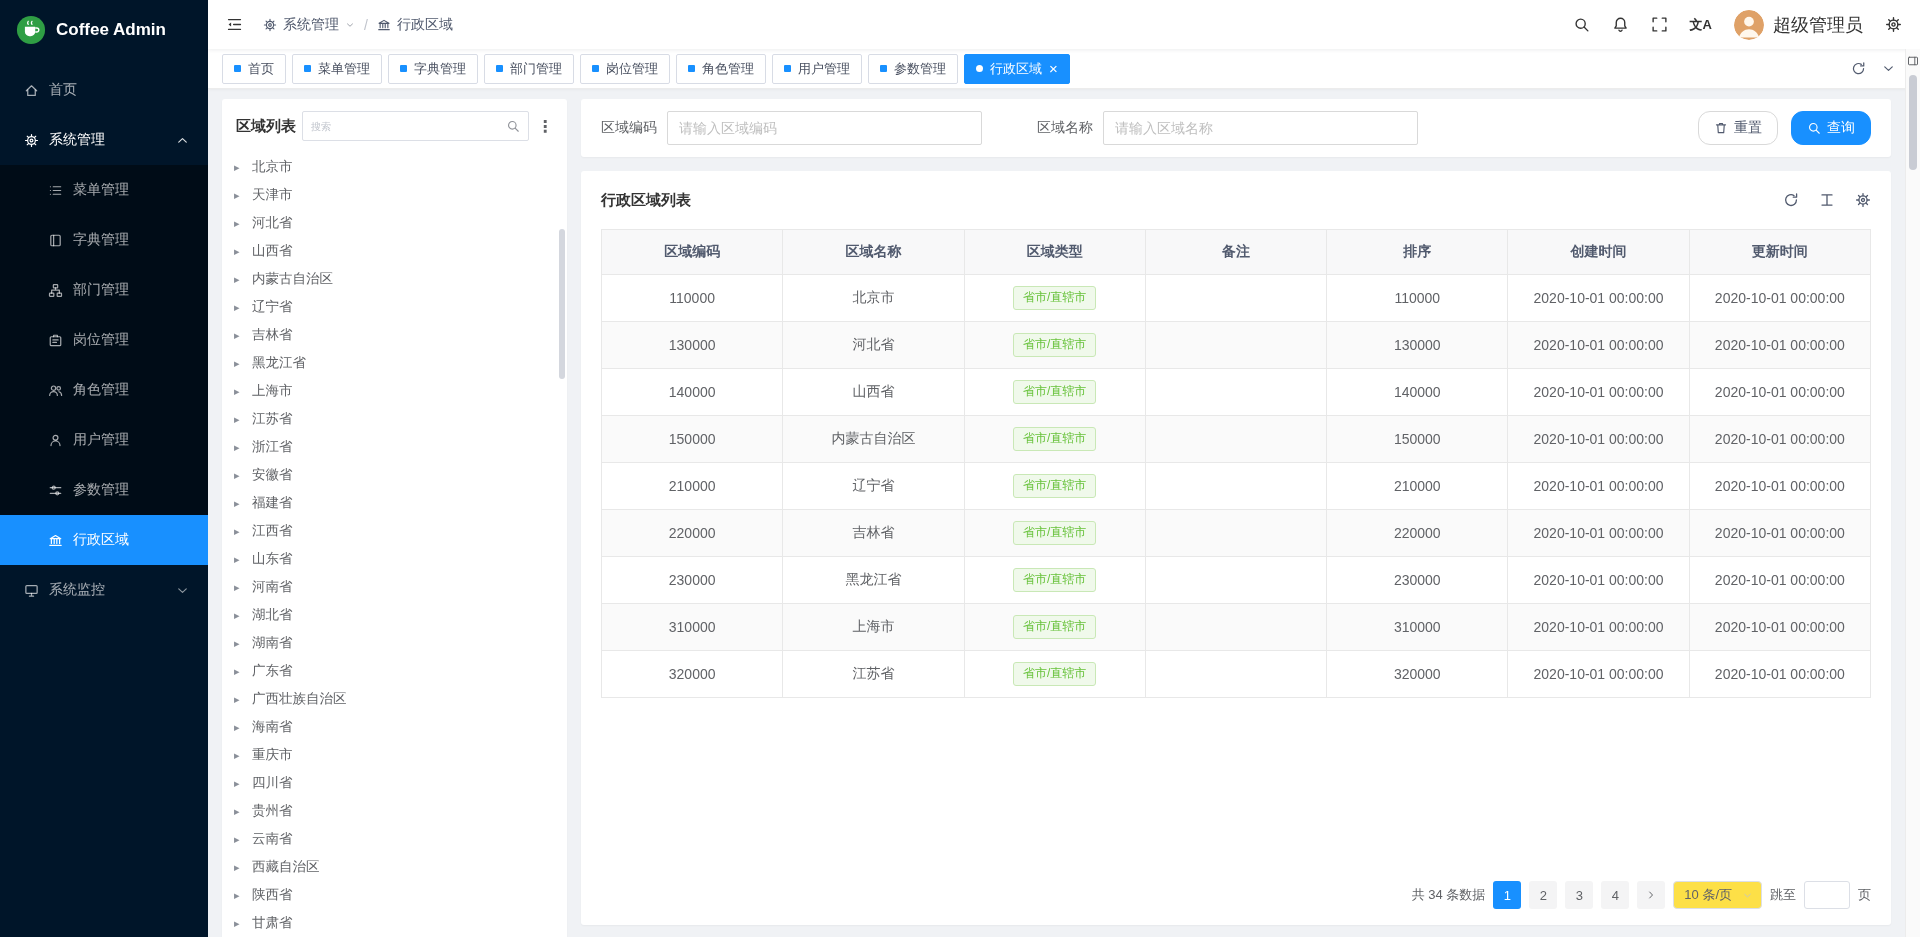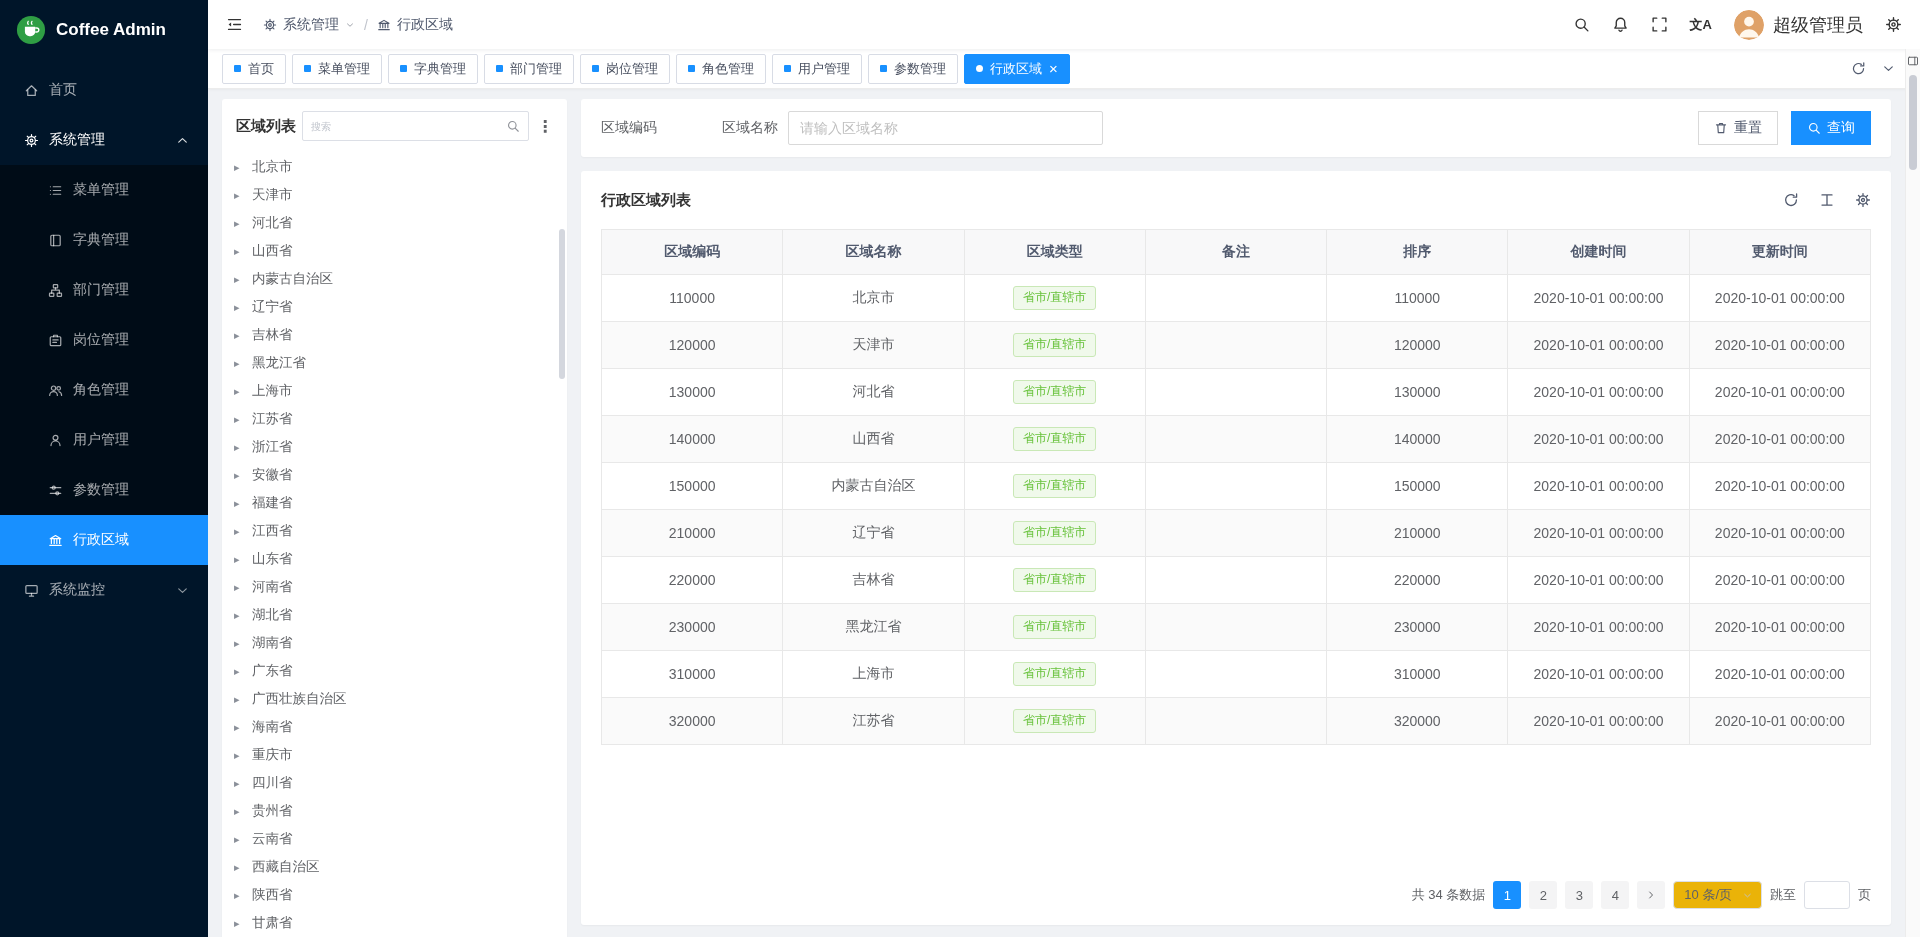--- a/index.html
+++ b/index.html
@@ -67,21 +67,21 @@
 .tree-scroll-thumb{position:absolute;top:130px;right:2px;width:6px;height:150px;background:#d4d7de;border-radius:3px}
 
 .work{flex:1;display:flex;flex-direction:column;gap:14px;min-width:0;height:calc(100% - 12px)}
 .filter-card{height:58px;min-height:58px;background:#fff;border-radius:3px;display:flex;align-items:center;padding:0 20px;box-shadow:0 1px 2px rgba(0,0,0,.04)}
 .f-label{font-size:14px;color:#606266;margin-right:10px;white-space:nowrap}
 .f-input{width:315px;height:34px;border:1px solid #d9d9d9;border-radius:2px;padding:0 11px;font-size:14px;color:#333;outline:none}
 .f-input::placeholder{color:#bfbfbf}
 .f-group{display:flex;align-items:center}
 .f-group2{margin-left:55px}
 .f-spacer{flex:1}
-.btn{height:34px;display:inline-flex;align-items:center;gap:6px;padding:9px 15px;border-radius:0;font-size:14px;cursor:pointer;border:1px solid #d9d9d9;background:#fff;color:#515a6e;white-space:nowrap}
+.btn{height:34px;display:inline-flex;align-items:center;gap:6px;padding:9px 15px;border-radius:12px;font-size:14px;cursor:pointer;border:1px solid #d9d9d9;background:#fff;color:#515a6e;white-space:nowrap}
 .btn .icon{font-size:14px}
 .btn.primary{background:#1890ff;border-color:#1890ff;color:#fff;margin-left:13px}
 
 .table-card{flex:1;background:#fff;border-radius:3px;display:flex;flex-direction:column;padding:0 20px;box-shadow:0 1px 2px rgba(0,0,0,.04);overflow:hidden}
 .table-head{height:58px;min-height:58px;display:flex;align-items:center}
 .table-title{font-size:15px;font-weight:700;color:#333}
 .th-spacer{flex:1}
 .table-tools{display:flex;align-items:center;gap:20px;color:#515a6e}
 .table-tools .icon{font-size:16px;cursor:pointer}
 table{width:100%;border-collapse:collapse;table-layout:fixed}
@@ -89,21 +89,21 @@
 td{height:47px;border:1px solid #e8e8e8;text-align:center;font-size:14px;color:#606266}
 tbody tr{background:#fff;cursor:pointer}
 tbody tr:nth-child(even){background:#fafafa}
 .tag{display:inline-block;padding:3px 9px;font-size:12px;line-height:1.3;color:#67c23a;background:#f0f9eb;border:1px solid #c9e8b6;border-radius:3px;white-space:nowrap}
 
 .pagination{margin-top:auto;display:flex;align-items:center;justify-content:flex-end;gap:8px;padding:16px 0;font-size:13px;color:#606266}
 .pg-total{}
 .pg-btn{min-width:28px;height:28px;display:inline-flex;align-items:center;justify-content:center;background:#f4f4f5;border-radius:3px;color:#606266;cursor:pointer;padding:0 6px;font-size:13px}
 .pg-btn.active{background:#1890ff;color:#fff}
 .pg-btn .icon{font-size:12px}
-.pg-size{height:28px;display:inline-flex;align-items:center;gap:10px;border:1px solid #dcdfe6;border-radius:4px;background:#eab308;padding:0 8px 0 10px;cursor:pointer;color:#606266;white-space:nowrap}
+.pg-size{height:28px;display:inline-flex;align-items:center;gap:10px;border:1px solid #dcdfe6;border-radius:4px;background:#fde047;padding:0 8px 0 10px;cursor:pointer;color:#606266;white-space:nowrap}
 .pg-size .icon{font-size:11px;color:#c0c4cc}
 .pg-input{width:46px;height:28px;border:1px solid #dcdfe6;border-radius:3px;text-align:center;outline:none;font-size:13px;color:#333}
 
 
 .page-scrollbar{position:absolute;top:49px;right:0;bottom:0;width:15px;background:#fafafa;border-left:1px solid #ececec;display:flex;flex-direction:column;align-items:center;z-index:5}
 .ps-icon{margin-top:6px;color:#606266;font-size:12px;cursor:pointer}
 .ps-thumb{margin-top:8px;width:8px;height:95px;background:#c9ccd4;border-radius:4px;cursor:pointer}
 </style>
 </head>
 <body>
@@ -504,20 +504,21 @@
             </div>
           </div>
         <span class="tree-scroll-thumb"></span>
       </section>
 
       <section class="work">
 
         <div class="filter-card">
           <span class="f-group">
             <label class="f-label">区域编码</label>
+            <input class="f-input" placeholder="请输入区域编码" style="">
           </span>
           <span class="f-group f-group2">
             <label class="f-label">区域名称</label>
             <input class="f-input" placeholder="请输入区域名称" style="">
           </span>
           <span class="f-spacer"></span>
           <button class="btn">
             <span class="icon">
                 <svg viewBox="0 0 16 16" width="1em" height="1em" fill="none" stroke="currentColor" stroke-width="1.3" stroke-linecap="round" stroke-linejoin="round">
                   <path d="M2.8 4.4h10.4M6.3 4.4V2.9h3.4v1.5M4.3 4.4l.6 8.9h6.2l.6-8.9"></path>
@@ -573,29 +574,20 @@
                   <th>更新时间</th>
                 </tr>
               </thead>
             <tbody id="table-body">
                 <tr class="table-row">
                   <td>110000</td>
                   <td>北京市</td>
                   <td><span class="tag">省市/直辖市</span></td>
                   <td></td>
                   <td>110000</td>
-                  <td>2020-10-01 00:00:00</td>
-                  <td>2020-10-01 00:00:00</td>
-                </tr>
-                <tr class="table-row">
-                  <td>120000</td>
-                  <td>天津市</td>
-                  <td><span class="tag">省市/直辖市</span></td>
-                  <td></td>
-                  <td>120000</td>
                   <td>2020-10-01 00:00:00</td>
                   <td>2020-10-01 00:00:00</td>
                 </tr>
                 <tr class="table-row">
                   <td>130000</td>
                   <td>河北省</td>
                   <td><span class="tag">省市/直辖市</span></td>
                   <td></td>
                   <td>130000</td>
                   <td>2020-10-01 00:00:00</td>

